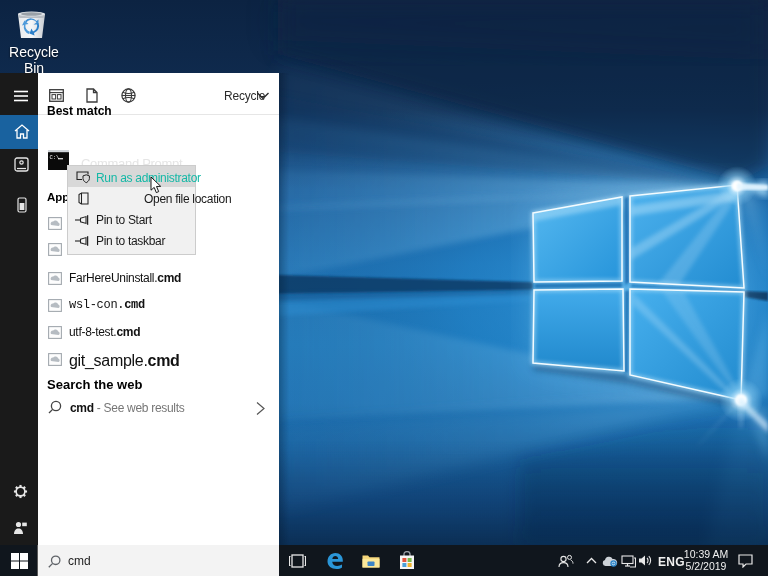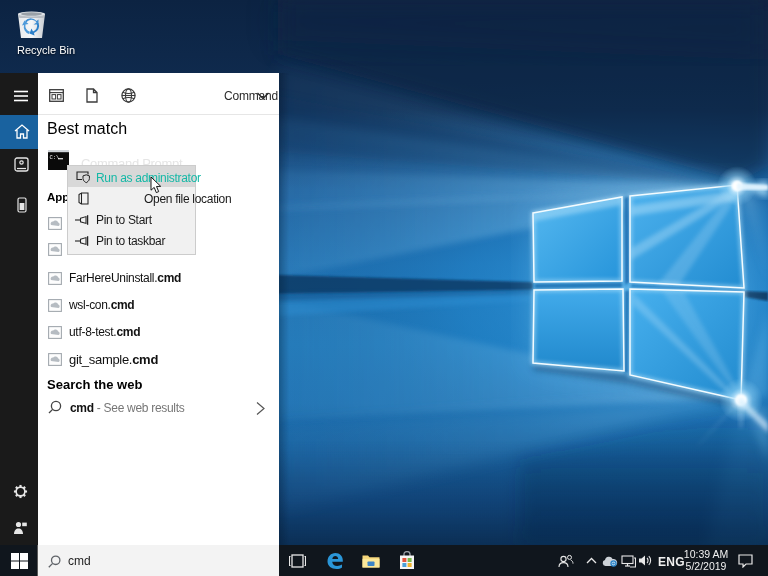--- a/index.html
+++ b/index.html
@@ -199,21 +199,21 @@
     <polygon points="2,6 29,6 26,30 5,30" fill="url(#bin)"></polygon>
     <polygon points="2,6 29,6 27.5,10 3.5,10" fill="#b9bec4"></polygon>
     <ellipse cx="15.5" cy="6" rx="13.5" ry="2.6" fill="#dfe3e7"></ellipse>
     <ellipse cx="15.5" cy="6" rx="10.5" ry="1.8" fill="#9aa1a8"></ellipse>
     <g transform="translate(15.5,17.5)">
       <path d="M-5,-3 A6 6 0 0 1 5,-3 L2,-1 L7,-1 L7,-6 L5,-4.5 A7.5 7.5 0 0 0 -6.5,-4.5 Z" fill="#3f8fd4"></path>
       <path d="M5.5,-1.5 A6 6 0 0 1 1.5,6 L0,3 L-2,8 L3,10 L2.5,7.5 A7.5 7.5 0 0 0 7,-2.5 Z" fill="#2a7ec8"></path>
       <path d="M-1.5,6.2 A6 6 0 0 1 -6,-1 L-3,-1.5 L-7,-5 L-9.5,0 L-7.5,-0.5 A7.5 7.5 0 0 0 -2.5,8.5 Z" fill="#4d9ada"></path>
     </g>
   </svg>
-  <div class="abs" style="left:14px;top:44px;width:64px;color:#fff;font-size:11px;text-shadow:0 1px 2px rgba(0,0,0,0.8);">Recycle Bin</div>
+  <div class="abs" style="left:2px;top:44px;width:64px;color:#fff;font-size:14px;text-shadow:0 1px 2px rgba(0,0,0,0.8);">Recycle Bin</div>
 </div>
 
 <div class="abs" style="left:0;top:73px;width:38px;height:472px;background:#1a1a1a;"></div>
 
 <svg class="abs" style="left:14px;top:90px" width="14" height="12" viewBox="0 0 14 12">
   <g stroke="#ffffff" stroke-width="1.6">
       <line x1="0" y1="1.5" x2="14" y2="1.5"></line>
       <line x1="0" y1="6" x2="14" y2="6"></line>
       <line x1="0" y1="10.5" x2="14" y2="10.5"></line>
     </g>
@@ -268,26 +268,26 @@
 </svg>
 <svg class="abs" style="left:86px;top:88px" width="12" height="15" viewBox="0 0 12 15">
   <path d="M1,1 L7.5,1 L11,4.5 L11,14 L1,14 Z M7.5,1 L7.5,4.5 L11,4.5" fill="none" stroke="#3b3b3b" stroke-width="1.3"></path>
 </svg>
 <svg class="abs" style="left:121px;top:88px" width="15" height="15" viewBox="0 0 15 15">
   <circle cx="7.5" cy="7.5" r="6.6" fill="none" stroke="#3b3b3b" stroke-width="1.2"></circle>
   <ellipse cx="7.5" cy="7.5" rx="3" ry="6.6" fill="none" stroke="#3b3b3b" stroke-width="1.1"></ellipse>
   <line x1="0.9" y1="7.5" x2="14.1" y2="7.5" stroke="#3b3b3b" stroke-width="1.1"></line>
   <path d="M1.7,4.2 Q7.5,6.8 13.3,4.2 M1.7,10.8 Q7.5,8.2 13.3,10.8" fill="none" stroke="#3b3b3b" stroke-width="1.1"></path>
 </svg>
-<div class="abs" style="left:224px;top:89px;font-size:12px;color:#2b2b2b;letter-spacing:-0.2px;">Command</div>
+<div class="abs" style="left:224px;top:89px;font-size:12px;color:#2b2b2b;letter-spacing:-0.2px;">Recycle</div>
 <svg class="abs" style="left:256px;top:92px" width="14" height="8" viewBox="0 0 13 8">
   <path d="M1,1 L6.5,6.5 L12,1" fill="none" stroke="#2b2b2b" stroke-width="1.4"></path>
 </svg>
 
-<div class="abs" style="left:47px;top:120px;font-size:16px;font-weight:normal;color:#000;">Best match</div>
+<div class="abs" style="left:47px;top:104px;font-size:12px;font-weight:bold;color:#000;">Best match</div>
 
 <svg class="abs" style="left:48px;top:150px" width="21" height="20" viewBox="0 0 21 20">
   <rect x="0" y="0" width="21" height="20" fill="#0a0a0a"></rect>
   <rect x="0" y="0" width="21" height="2.2" fill="#cfd4d9"></rect>
   <text x="1.5" y="9" font-family="Liberation Mono,monospace" font-size="5.5" fill="#ffffff">C:\</text>
   <rect x="10" y="8.2" width="5" height="1.1" fill="#ffffff"></rect>
 </svg>
 <div class="abs" style="left:81px;top:148px;font-size:13px;letter-spacing:-0.3px;color:#e5e5e5;margin-top:8px;">Command Prompt</div>
 
 <div class="abs" style="left:47px;top:191px;font-size:11.5px;font-weight:bold;color:#000;">Apps</div>
@@ -295,23 +295,23 @@
 <svg class="abs" style="left:48px;top:217px" width="14" height="13" viewBox="0 0 14 13">
   <rect x="0.6" y="0.6" width="12.8" height="11.8" fill="#fdfdfd" stroke="#a3a9af" stroke-width="1.1"></rect>
   <path d="M3,8 a2.2,2.2 0 0 1 2.2,-3.4 a2.8,2.8 0 0 1 5,1 a1.8,1.8 0 0 1 0.4,3.4 Z" fill="#b6bcc2"></path>
 </svg>
 <svg class="abs" style="left:48px;top:243px" width="14" height="13" viewBox="0 0 14 13">
   <rect x="0.6" y="0.6" width="12.8" height="11.8" fill="#fdfdfd" stroke="#a3a9af" stroke-width="1.1"></rect>
   <path d="M3,8 a2.2,2.2 0 0 1 2.2,-3.4 a2.8,2.8 0 0 1 5,1 a1.8,1.8 0 0 1 0.4,3.4 Z" fill="#b6bcc2"></path>
 </svg>
 
 <div class="abs" style="left:69px;top:271px;font-size:12px;letter-spacing:-0.3px;color:#111;">FarHereUninstall.<b>cmd</b></div>
-<div class="abs" style="left:69px;top:298px;font-size:12px;letter-spacing:-0.3px;color:#111;">wsl-con.<b>cmd</b></div>
+<div class="abs" style="left:69px;top:298px;font-size:12px;letter-spacing:-0.3px;color:#111;font-family:Liberation Mono, monospace;">wsl-con.<b>cmd</b></div>
 <div class="abs" style="left:69px;top:325px;font-size:12px;letter-spacing:-0.3px;color:#111;">utf-8-test.<b>cmd</b></div>
-<div class="abs" style="left:69px;top:352px;font-size:13px;letter-spacing:-0.3px;color:#111;">git_sample.<b>cmd</b></div>
+<div class="abs" style="left:69px;top:352px;font-size:16px;letter-spacing:-0.3px;color:#111;">git_sample.<b>cmd</b></div>
 <svg class="abs" style="left:48px;top:272px" width="14" height="13" viewBox="0 0 14 13">
   <rect x="0.6" y="0.6" width="12.8" height="11.8" fill="#fdfdfd" stroke="#a3a9af" stroke-width="1.1"></rect>
   <path d="M3,8 a2.2,2.2 0 0 1 2.2,-3.4 a2.8,2.8 0 0 1 5,1 a1.8,1.8 0 0 1 0.4,3.4 Z" fill="#b6bcc2"></path>
 </svg>
 <svg class="abs" style="left:48px;top:299px" width="14" height="13" viewBox="0 0 14 13">
   <rect x="0.6" y="0.6" width="12.8" height="11.8" fill="#fdfdfd" stroke="#a3a9af" stroke-width="1.1"></rect>
   <path d="M3,8 a2.2,2.2 0 0 1 2.2,-3.4 a2.8,2.8 0 0 1 5,1 a1.8,1.8 0 0 1 0.4,3.4 Z" fill="#b6bcc2"></path>
 </svg>
 <svg class="abs" style="left:48px;top:326px" width="14" height="13" viewBox="0 0 14 13">
   <rect x="0.6" y="0.6" width="12.8" height="11.8" fill="#fdfdfd" stroke="#a3a9af" stroke-width="1.1"></rect>

